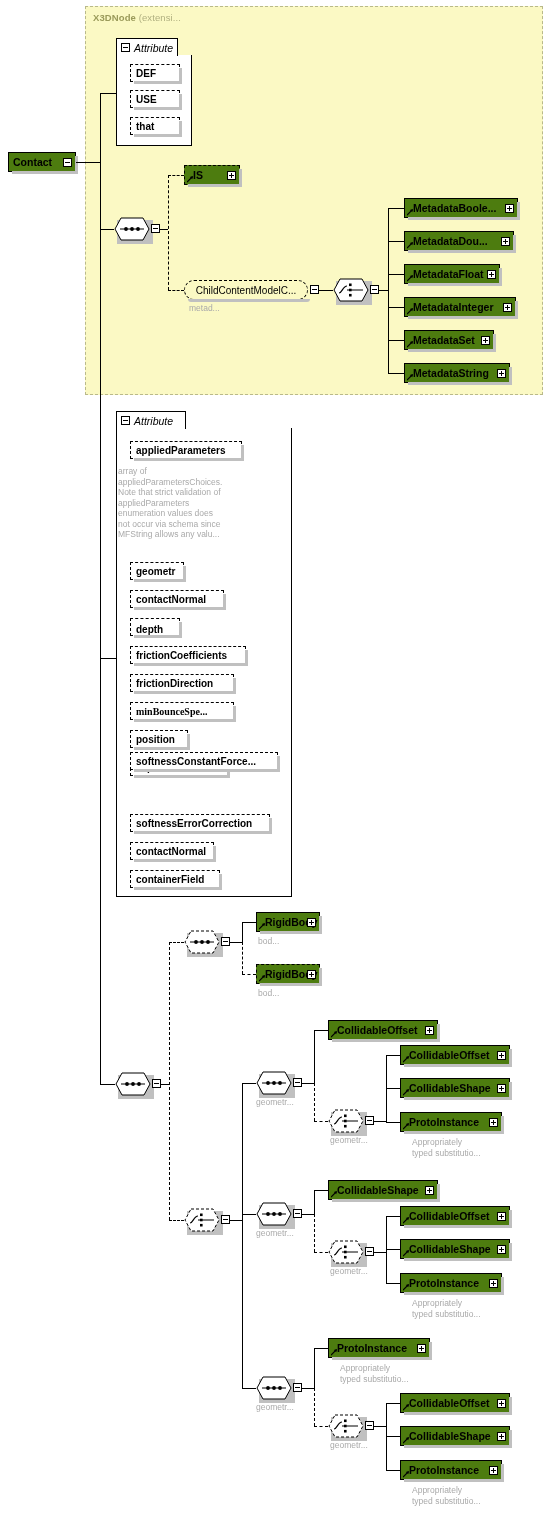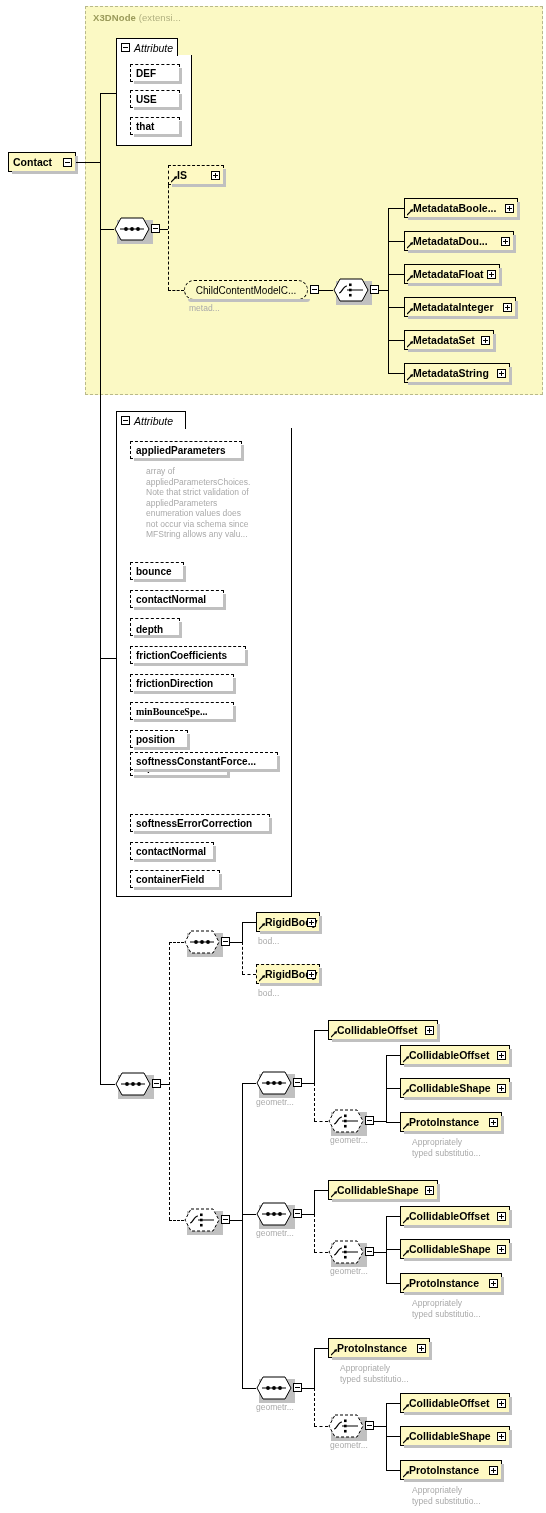--- a/index.html
+++ b/index.html
@@ -21,21 +21,21 @@
     color:#9a9a5a;
     white-space:nowrap;
     letter-spacing:.1px;
   }
   .ext-label .lite{font-weight:normal;color:#b0b080;}
 
   
   .node{
     position:absolute;
     box-sizing:border-box;
-    background:#fef9c3;
+    background:#4d7c0f;
     border:1px solid #000000;
     height:20px;
     display:flex;
     align-items:center;
     font-size:10.5px;
     font-weight:bold;
     color:#000;
     white-space:nowrap;
     padding-left:4px;
   }
@@ -209,21 +209,21 @@
       <circle cx="24" cy="12" r="1.9" fill="#000"></circle>
     </svg>
   </div>
   <div class="pm" style="left:151px;top:224px;"></div>
   <div class="ln lnh" style="left:160px;top:229px;width:8px;"></div>
 
   <div class="dsh-v" style="left:168px;top:175px;height:115px;"></div>
   <div class="dsh-h" style="left:168px;top:175px;width:16px;"></div>
   <div class="dsh-h" style="left:168px;top:290px;width:16px;"></div>
 
-  <div class="node opt" style="left:168px;top:165px;width:56px;">
+  <div class="node opt" style="left:184px;top:165px;width:56px;">
     <span class="lbl" style="margin-left:4px;">IS</span>
     <svg class="refarrow" viewBox="0 0 8 8">
       <path d="M0,7 L6,1" stroke="#000" stroke-width="1.4" fill="none"></path>
       <path d="M7,0 L3.2,1.1 L6,3.6 Z" fill="#000"></path>
     </svg>
     <span class="pm plus pmin"></span>
     <span class="shadowR"></span>
   </div>
 
   <div style="position:absolute;left:184px;top:280px;width:124px;height:20px;box-sizing:border-box;
@@ -323,30 +323,30 @@
   <div class="attrtab" style="left:116px;top:411px;width:70px;">
     <span class="pmbox"></span>
     <span>Attribute</span>
   </div>
   <div class="ln lnh" style="left:100px;top:658px;width:17px;"></div>
 
   <div class="attr" style="left:130px;top:441px;width:112px;">
     <span>appliedParameters</span>
     <span class="shadowR"></span>
   </div>
-  <div class="doc" style="left:146px;top:466px;">array of
+  <div class="doc" style="left:118px;top:466px;">array of
 appliedParametersChoices.
 Note that strict validation of
 appliedParameters
 enumeration values does
 not occur via schema since
 MFString allows any valu...</div>
 
   <div class="attr" style="left:130px;top:562px;width:54px;">
-    <span>bounce</span>
+    <span>geometr</span>
     <span class="shadowR"></span>
   </div>
   <div class="attr" style="left:130px;top:590px;width:94px;">
     <span>contactNormal</span>
     <span class="shadowR"></span>
   </div>
   <div class="attr" style="left:130px;top:618px;width:50px;align-items:flex-end;">
     <span>depth</span>
     <span class="shadowR"></span>
   </div>

